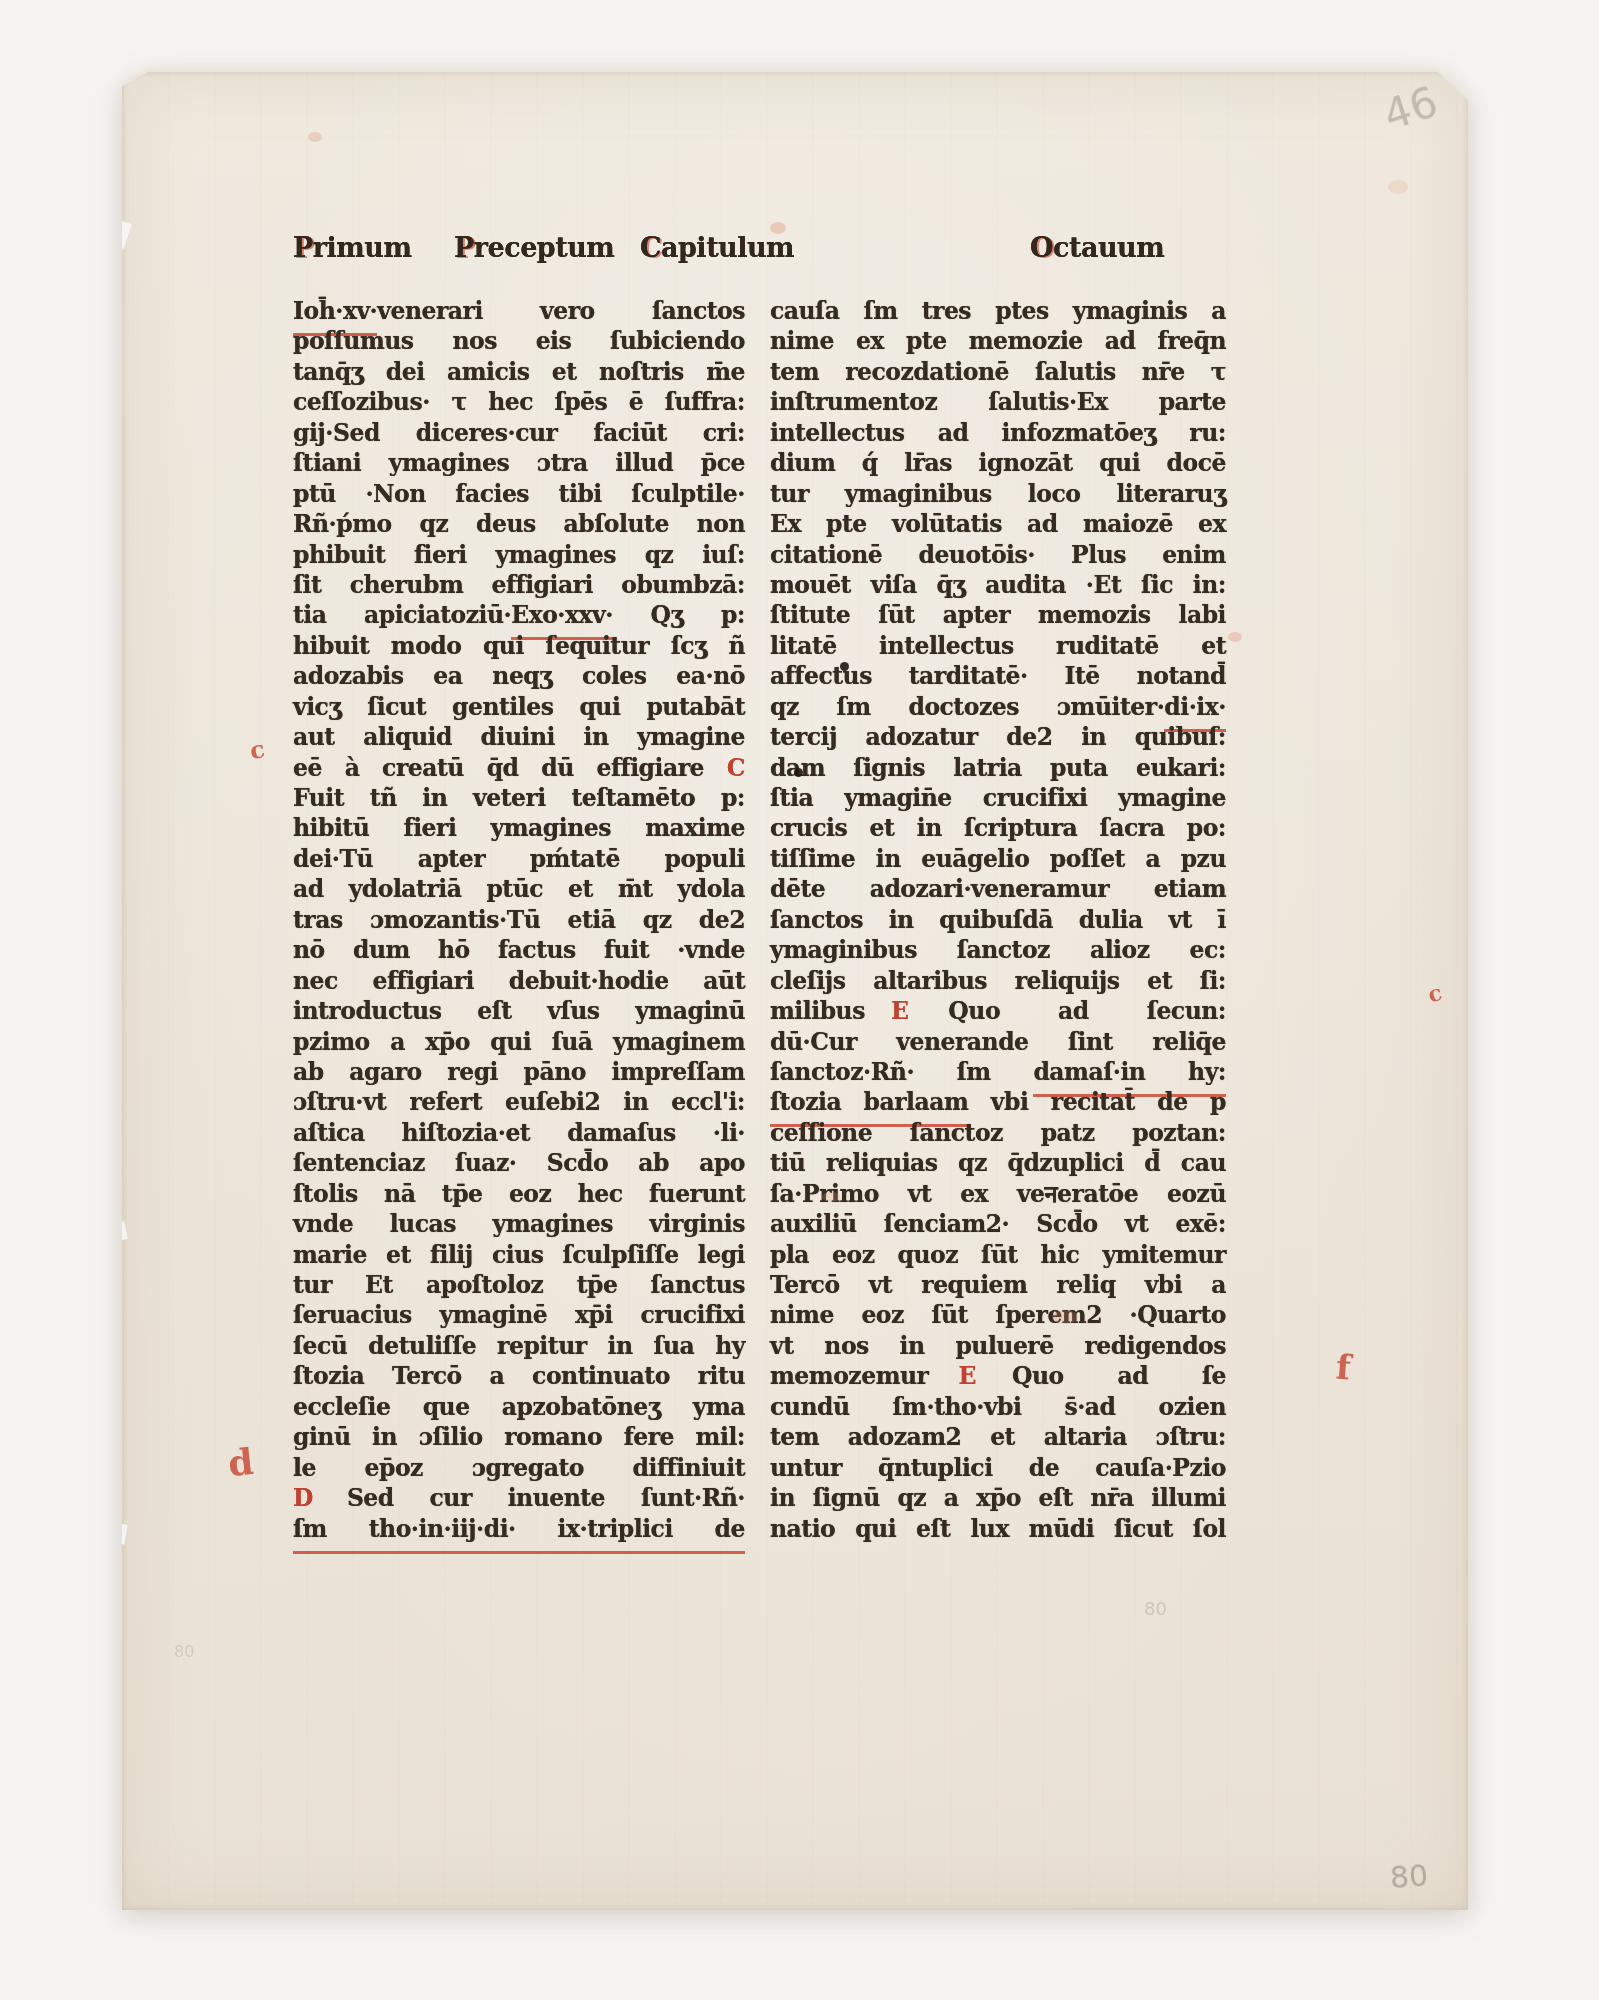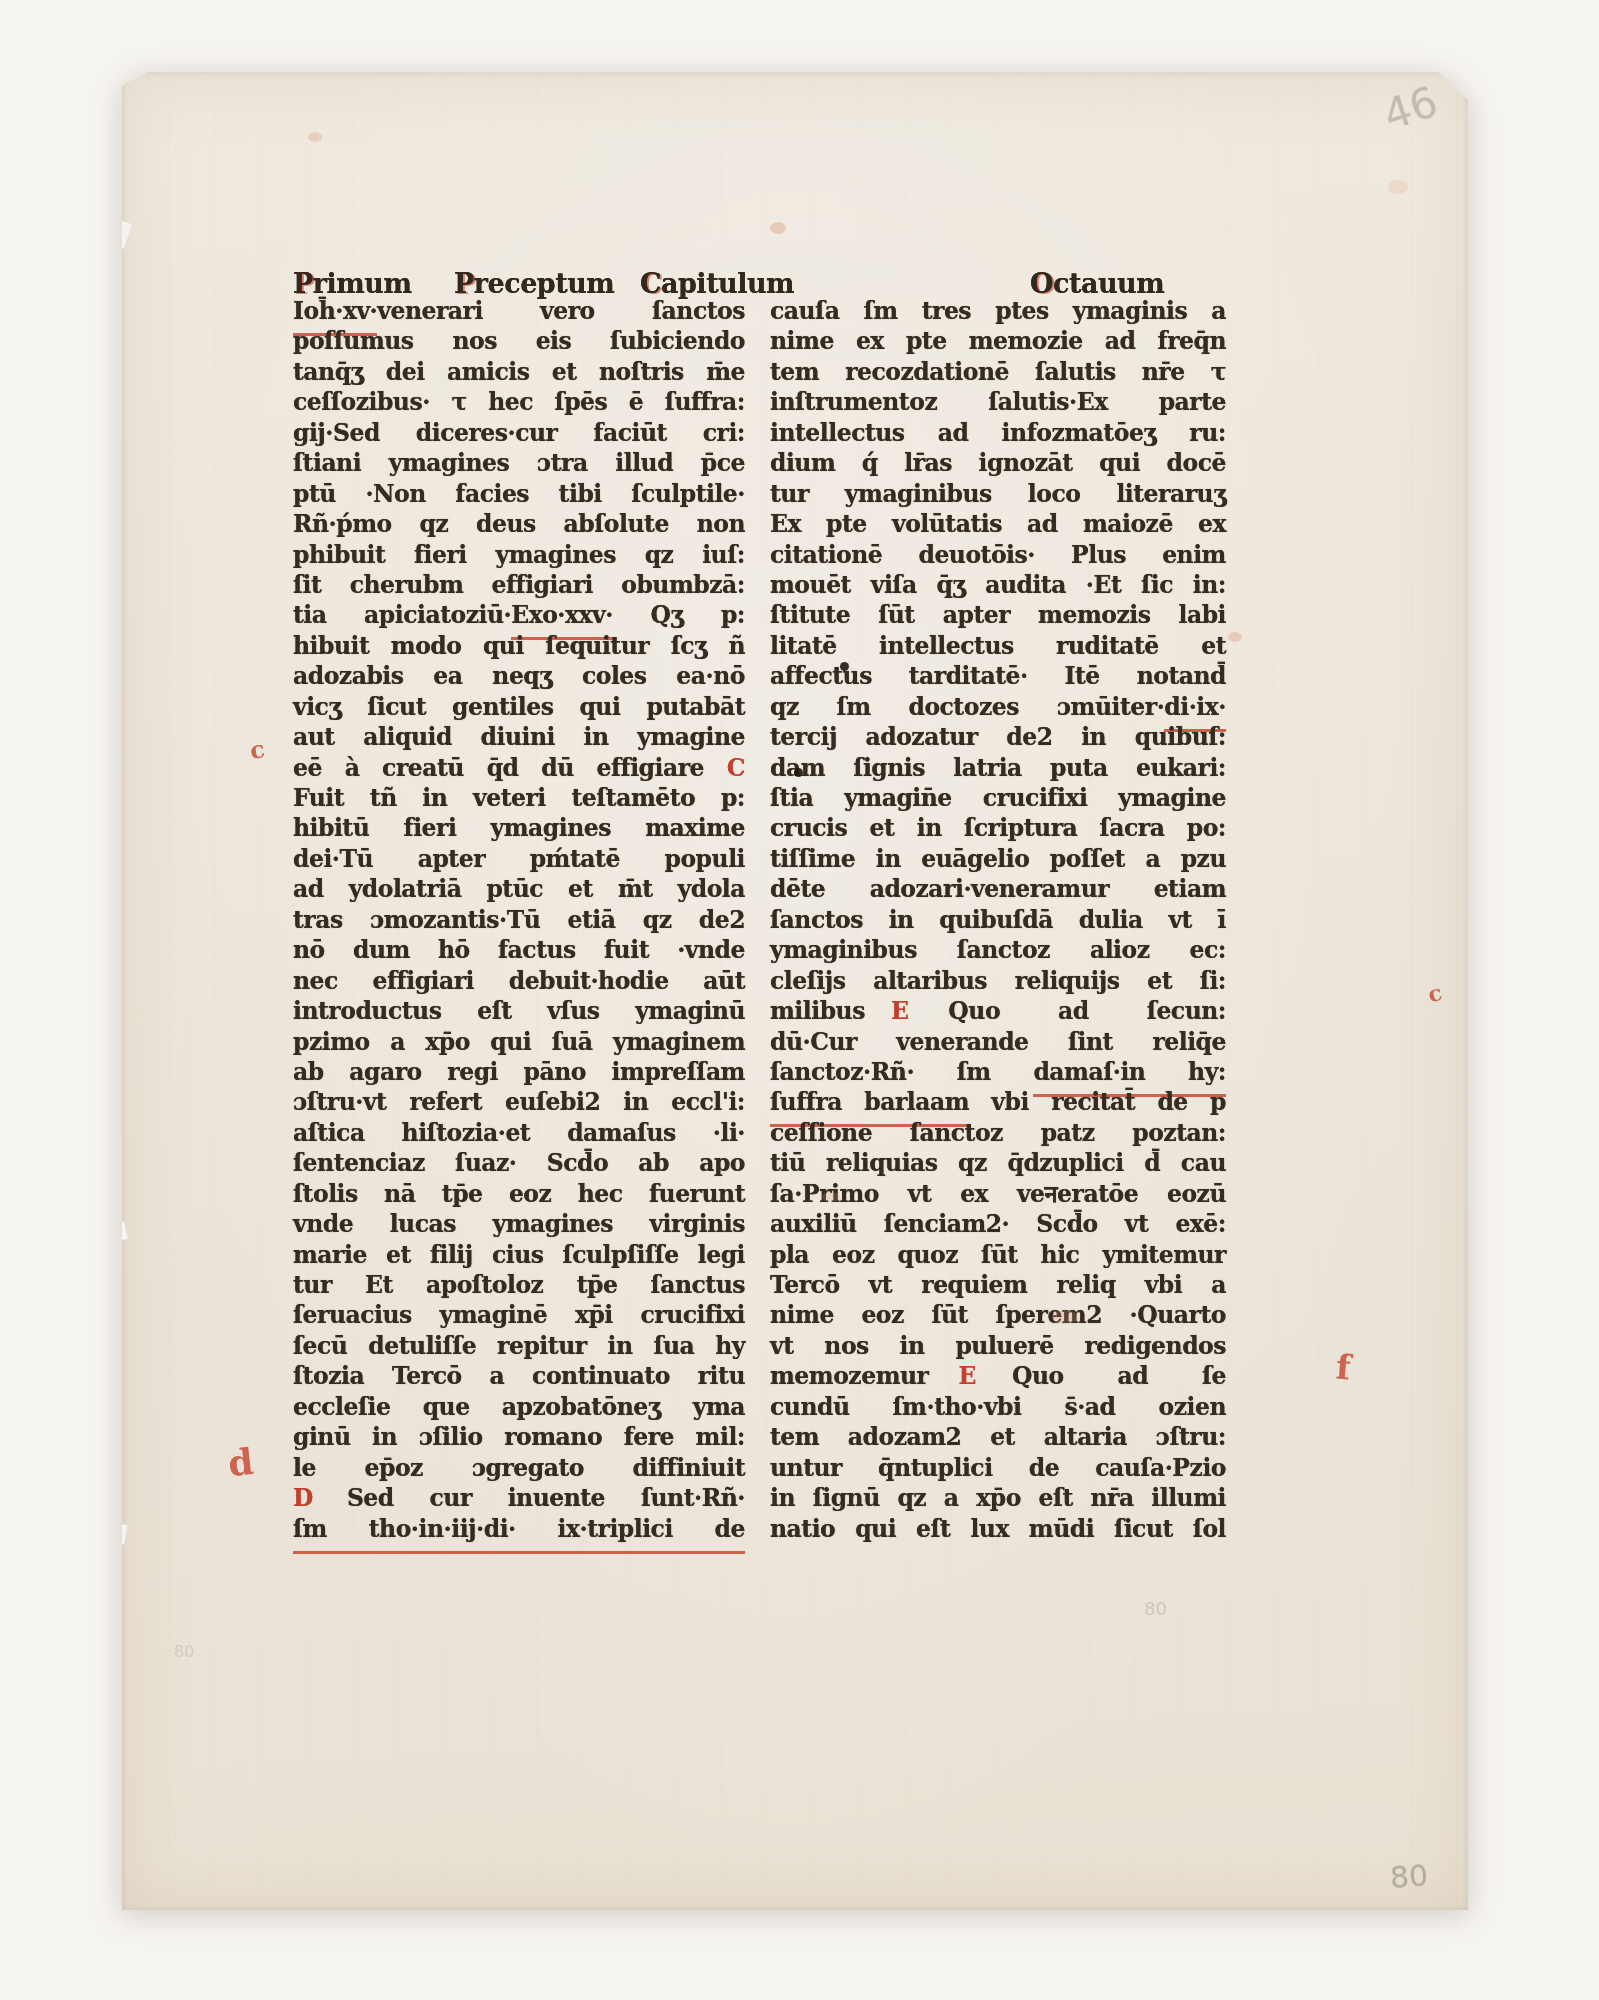--- a/index.html
+++ b/index.html
@@ -20,21 +20,21 @@
     box-shadow:inset 0 0 70px rgba(168,146,112,.18), inset 0 0 6px rgba(150,128,96,.25);
   }
   .leaf-texture{position:absolute;inset:0;pointer-events:none;opacity:.5;
     background:
       repeating-linear-gradient(90deg, rgba(190,170,140,.05) 0 2px, rgba(0,0,0,0) 2px 46px),
       repeating-linear-gradient(0deg, rgba(255,255,255,.04) 0 3px, rgba(0,0,0,0) 3px 9px);}
   .edge-nick{position:absolute;background:#f6f4f1;}
   
   .header-word{
     position:absolute;top:160px;font-size:27px;font-weight:700;color:#33281d;
-    letter-spacing:-.5px;text-shadow:0 0 .6px #33281d;margin-top:36px;
+    letter-spacing:-.5px;text-shadow:0 0 .6px #33281d;
   }
   .header-word::first-letter{text-shadow:2px 1px 0 rgba(198,62,40,.6), 0 0 .6px #33281d;}
   .hw1{left:171px}.hw2{left:332px}.hw3{left:518px}.hw4{left:908px}
   
   .col{position:absolute;top:224px;width:452px;}
   .col-left{left:171px;}
   .col-right{left:648px;width:456px;}
   .tline{
     height:30.45px;line-height:30.45px;font-size:23.5px;font-weight:700;
     color:#362b20;letter-spacing:-.5px;
@@ -126,21 +126,21 @@
         <div class="tline"><span>ſtia ymagin̄e crucifixi ymagine</span></div>
         <div class="tline"><span>crucis et in ſcriptura ſacra po:</span></div>
         <div class="tline"><span>tiſſime in euāgelio poſſet a pzu</span></div>
         <div class="tline"><span>dēte adozari·veneramur etiam</span></div>
         <div class="tline"><span>ſanctos in quibuſdā dulia vt ī</span></div>
         <div class="tline"><span>ymaginibus ſanctoz alioz ec:</span></div>
         <div class="tline"><span>cleſijs altaribus reliquijs et ſi:</span></div>
         <div class="tline"><span>milibus</span><span class="seg-sp" style="width: 26px;"></span><span class="seg-r">E</span><span class="seg-sp" style="width: 40px;"></span><span>Quo ad ſecun:</span></div>
         <div class="tline"><span>dū·Cur venerande ſint reliq̄e</span></div>
         <div class="tline"><span>ſanctoz·Rñ· ſm </span><span class="seg-u">damaſ·in hy:</span></div>
-        <div class="tline"><span class="seg-u">ſuffra barlaam</span><span> vbi recitat̄ de p</span></div>
+        <div class="tline"><span class="seg-u">ſtozia barlaam</span><span> vbi recitat̄ de p</span></div>
         <div class="tline"><span>ceſſione ſanctoz patz poztan:</span></div>
         <div class="tline"><span>tiū reliquias qz q̄dzuplici d̄ cau</span></div>
         <div class="tline"><span>ſa·Primo vt ex veनeratōe eozū</span></div>
         <div class="tline"><span>auxiliū ſenciam2· Scd̄o vt exē:</span></div>
         <div class="tline"><span>pla eoz quoz ſūt hic ymitemur</span></div>
         <div class="tline"><span>Tercō vt requiem reliq vbi a</span></div>
         <div class="tline"><span>nime eoz ſūt ſperem2 ·Quarto</span></div>
         <div class="tline"><span>vt nos in puluerē redigendos</span></div>
         <div class="tline"><span>memozemur</span><span class="seg-sp" style="width: 30px;"></span><span class="seg-r">E</span><span class="seg-sp" style="width: 36px;"></span><span>Quo ad ſe</span></div>
         <div class="tline"><span>cundū ſm·tho·vbi s̄·ad ozien</span></div>

